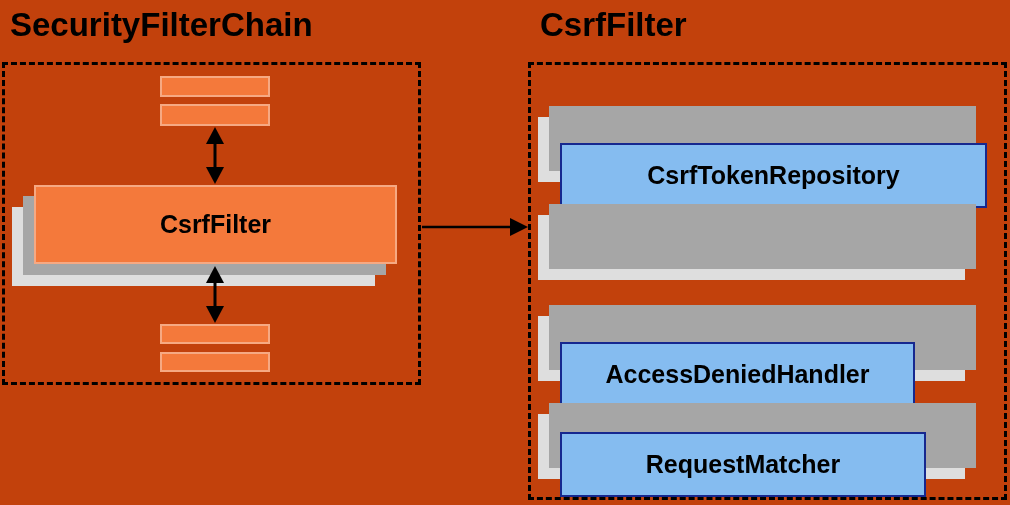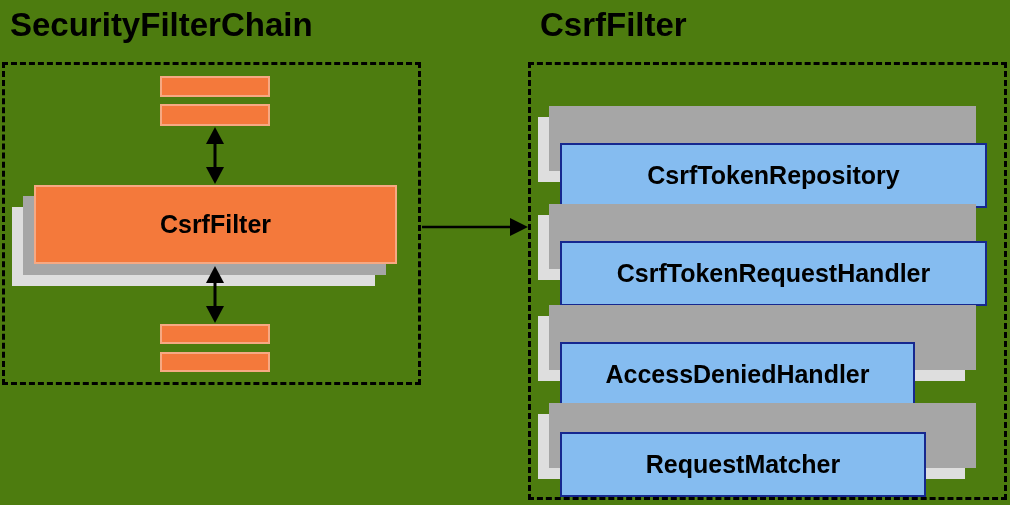--- a/index.html
+++ b/index.html
@@ -1,20 +1,20 @@
 <!DOCTYPE html>
 <html style="--node-orange: #F4793B; --node-orange-border: #F6A983; --node-blue: #85BCF0; --node-blue-border: #16288F; --shadow-dark: #A6A6A6; --shadow-light: #DEDEDE; --arrow-black: #000000;"><head>
 <meta charset="utf-8">
 <style>
   html, body { margin: 0; padding: 0; background: #ffffff; }
   #canvas {
     position: relative;
     width: 1010px;
     height: 505px;
-    background: #4d7c0f;
+    background: #c2410c;
     font-family: "Liberation Sans", sans-serif;
     overflow: hidden;
   }
 
   .panel-title {
     position: absolute;
     font-size: 33px;
     font-weight: 700;
     color: #000000;
     white-space: nowrap;
@@ -100,23 +100,20 @@
   <div class="dashed-frame" style="left:528px; top:62px; width:479px; height:438px;"></div>
 
   <div class="shadow-light" style="left:538px; top:117px; width:427px; height:65px;"></div>
   <div class="shadow-dark" style="left:549px; top:106px; width:427px; height:65px;"></div>
   <div class="blue-node" style="left:560px; top:95px; width:427px; height:65px;">
     <span>CsrfTokenRepository</span>
   </div>
 
   <div class="shadow-light" style="left:538px; top:215px; width:427px; height:65px;"></div>
   <div class="shadow-dark" style="left:549px; top:204px; width:427px; height:65px;"></div>
-  <div class="blue-node" style="left:560px; top:193px; width:427px; height:65px;">
-    <span>CsrfTokenRequestHandler</span>
-  </div>
 
   <div class="shadow-light" style="left:538px; top:316px; width:427px; height:65px;"></div>
   <div class="shadow-dark" style="left:549px; top:305px; width:427px; height:65px;"></div>
   <div class="blue-node" style="left:560px; top:294px; width:355px; height:65px;">
     <span>AccessDeniedHandler</span>
   </div>
 
   <div class="shadow-light" style="left:538px; top:414px; width:427px; height:65px;"></div>
   <div class="shadow-dark" style="left:549px; top:403px; width:427px; height:65px;"></div>
   <div class="blue-node" style="left:560px; top:384px; width:366px; height:65px;">

